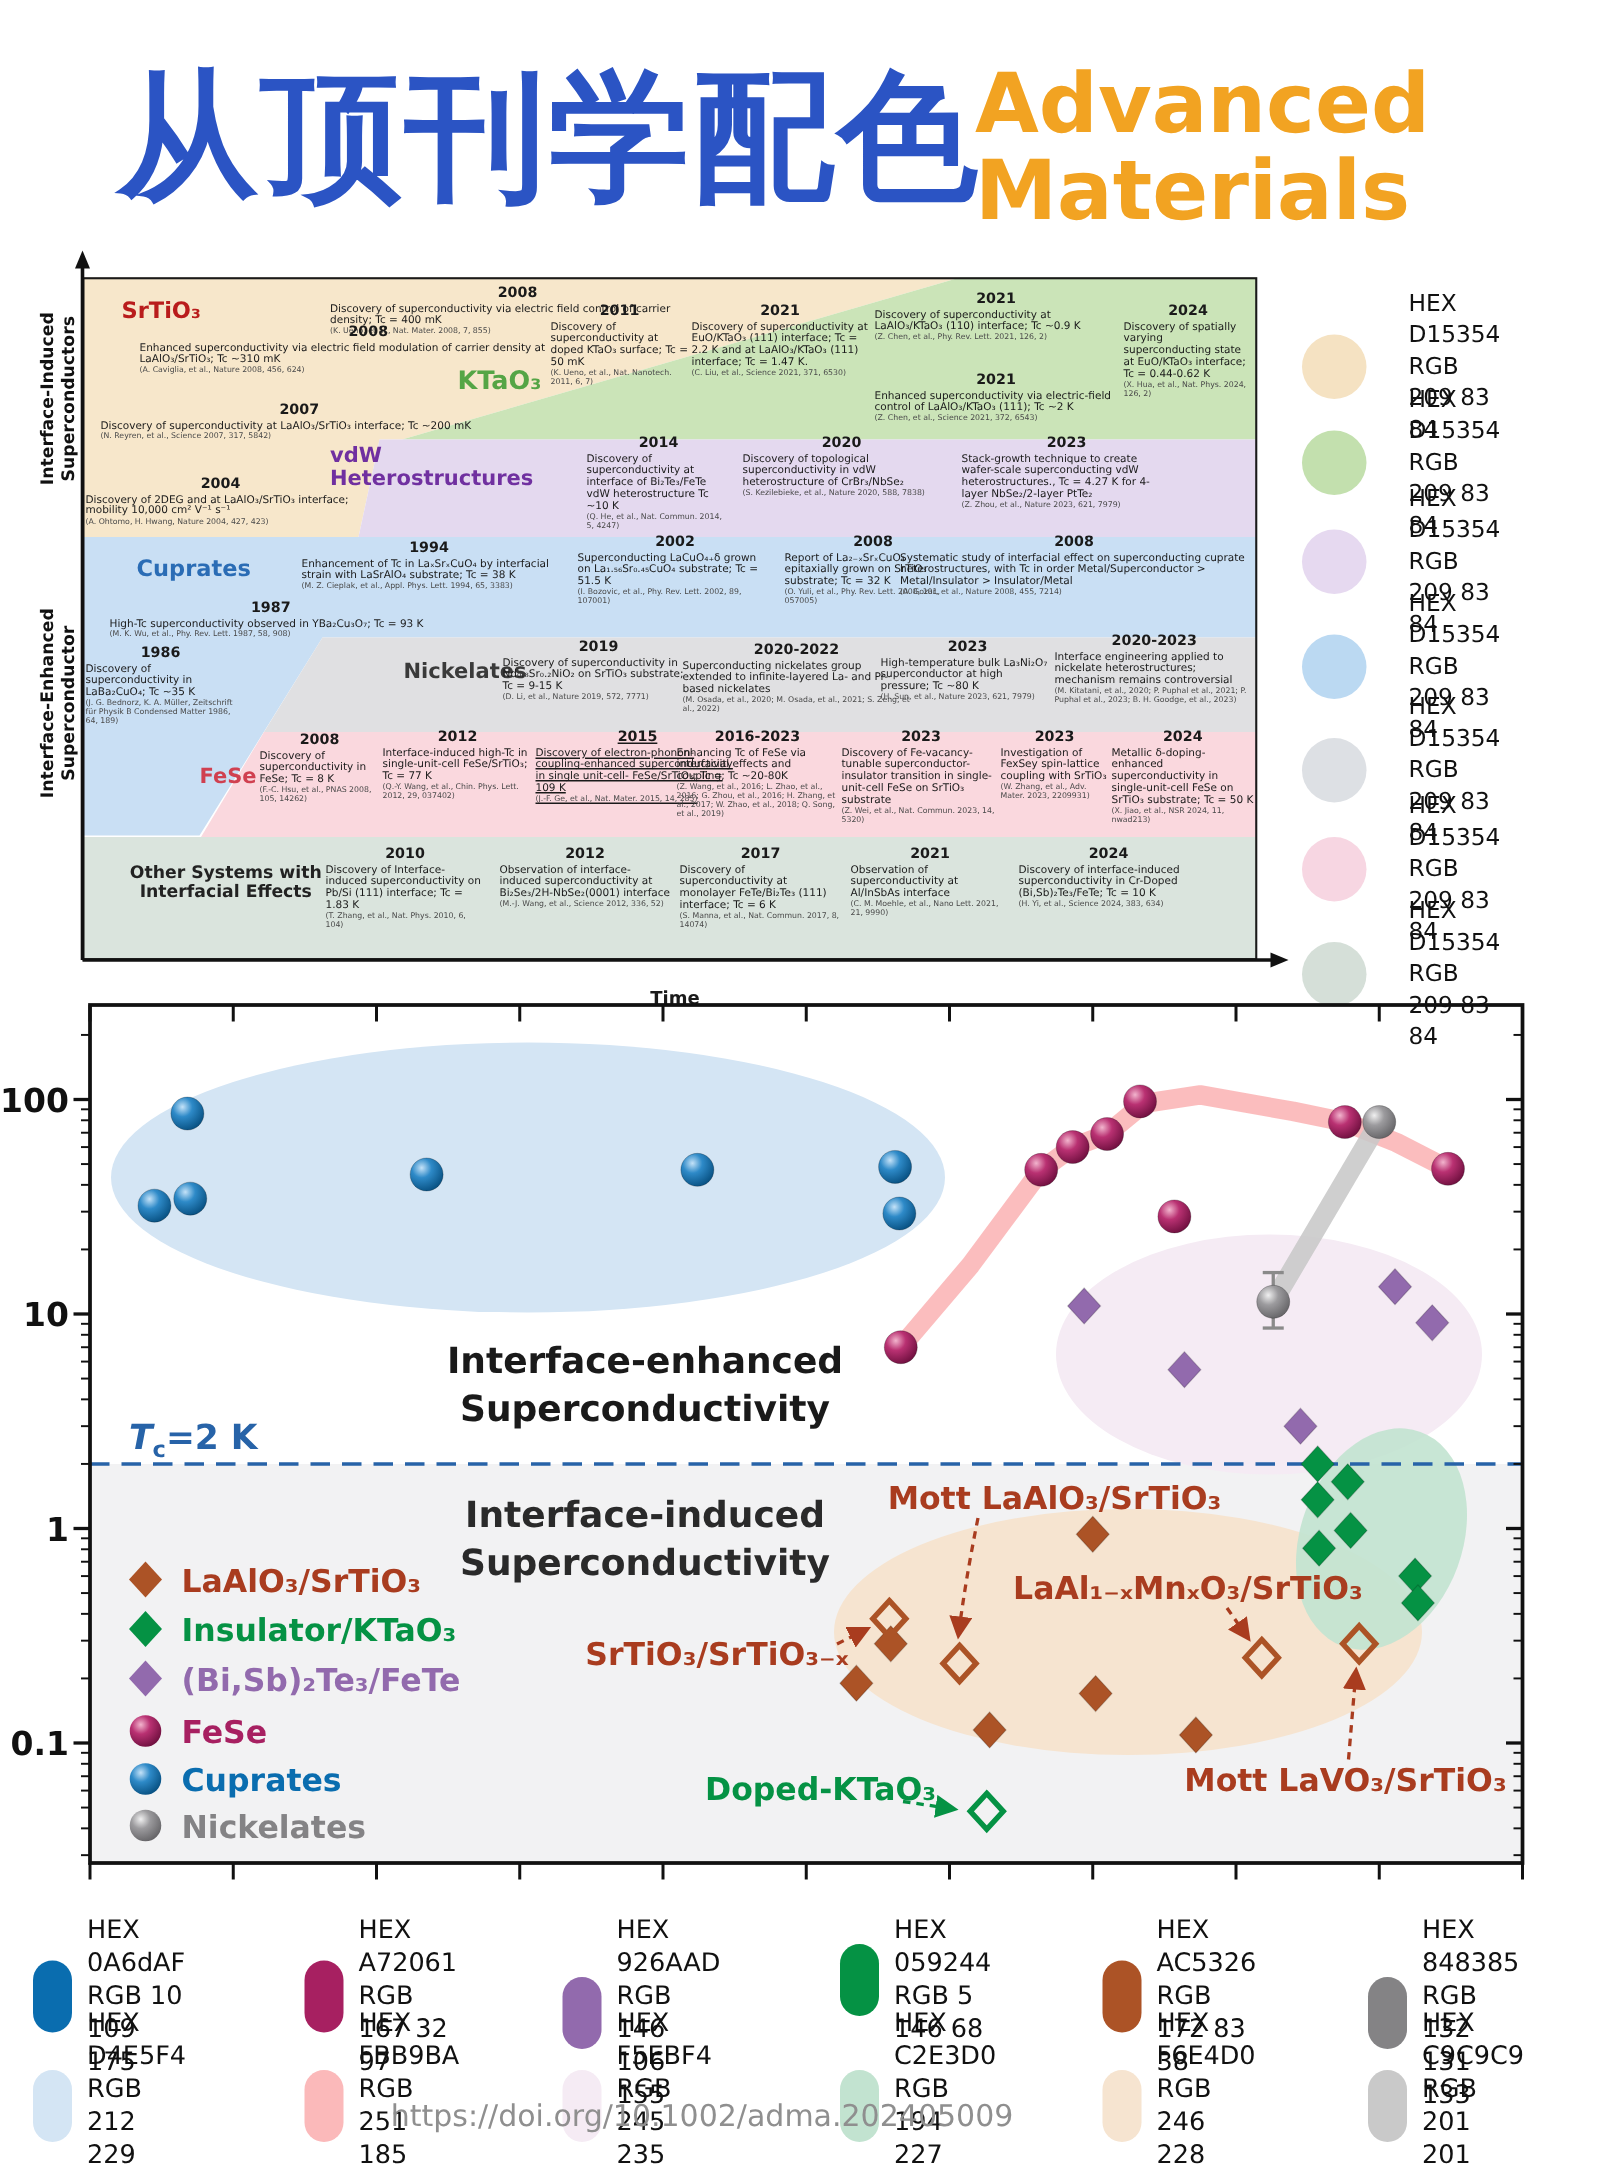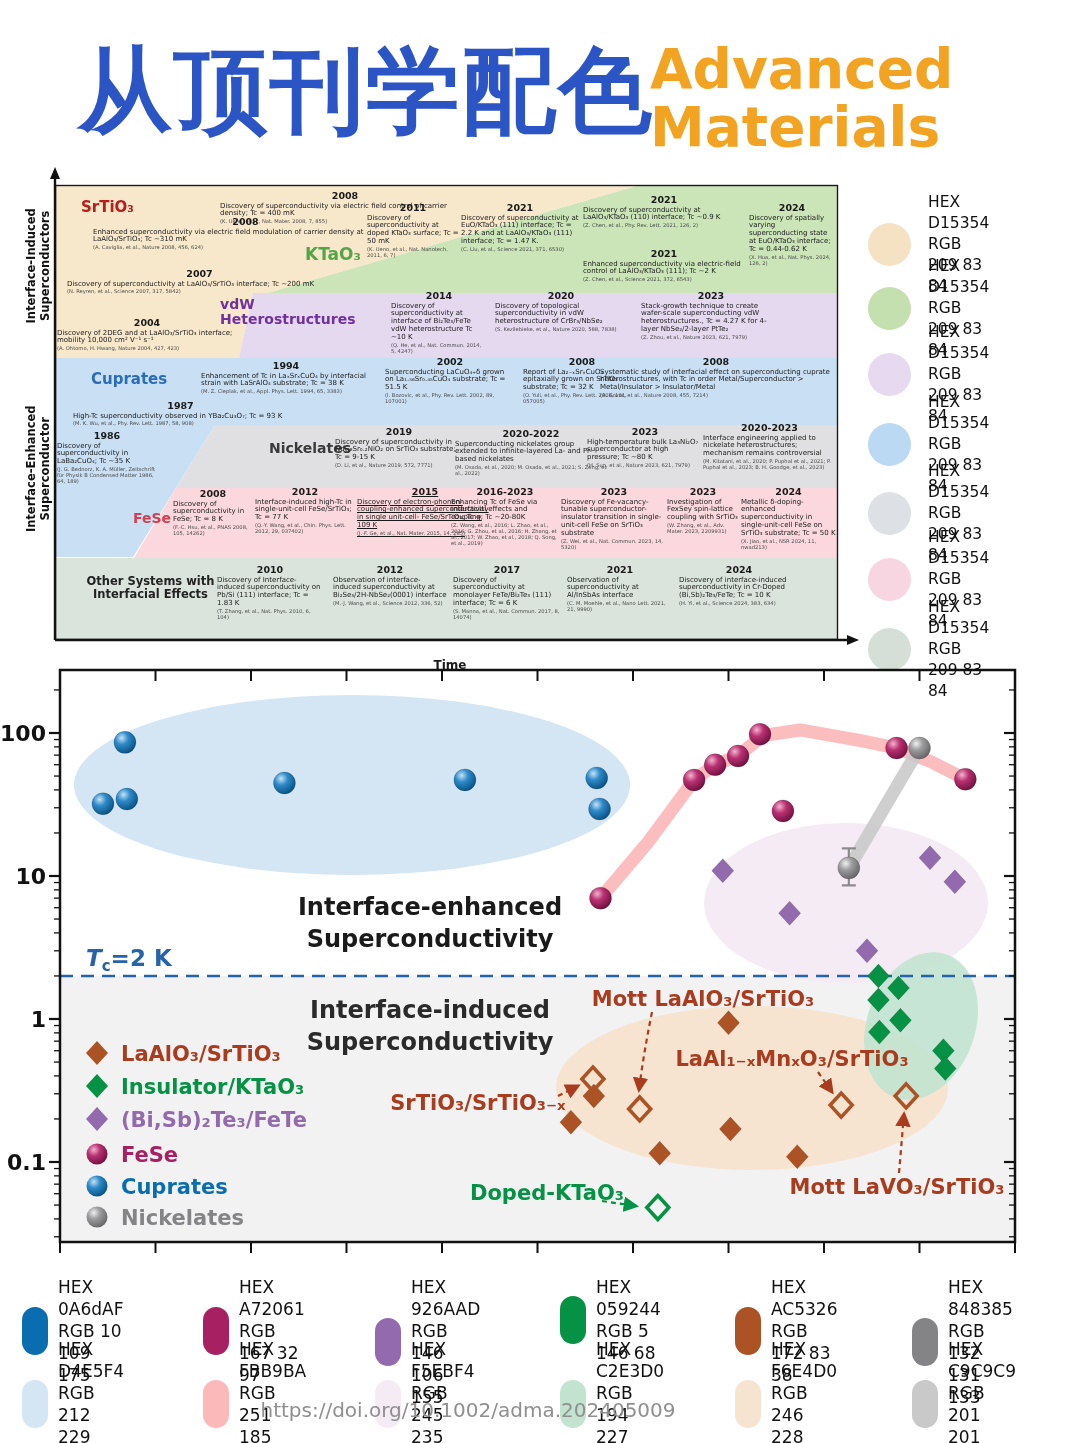--- a/index.html
+++ b/index.html
@@ -14,21 +14,21 @@
   #tl-bg{position:absolute;left:0;top:0;overflow:visible;}
   .tl-entry{position:absolute;line-height:1.12;}
   .tl-year{font-weight:bold;font-size:9.5px;text-align:center;margin-bottom:1px;}
   .tl-text{font-size:7px;}
   .tl-cite{font-size:5.2px;color:#4a4a4a;margin-top:1px;}
   .tl-label{position:absolute;font-weight:bold;line-height:1.1;}
   .vlabel{position:absolute;transform:rotate(-90deg);font-weight:bold;font-size:11.5px;
           text-align:center;line-height:1.2;color:#111;width:190px;}
   #time-label{left:55px;top:644px;width:790px;text-align:center;font-weight:bold;font-size:12px;margin-top:14px;}
   
-  .rsw-row{position:absolute;display:flex;align-items:center;gap:17px;}
+  .rsw-row{position:absolute;display:flex;align-items:center;gap:28px;}
   .rsw-circle{width:43px;height:43px;border-radius:50%;flex:0 0 auto;}
   .rsw-text{font-size:15.5px;line-height:1.35;color:#111;}
   
   .bsw{position:absolute;display:flex;align-items:center;gap:10px;}
   .bsw-pill{width:26px;height:48px;border-radius:13px;flex:0 0 auto;}
   .bsw-text{font-size:17px;line-height:1.3;color:#111;}
   #footer{left:0;top:1398px;width:936px;text-align:center;color:#8F8F8F;font-size:20px;}
 </style>
 </head>
 <body>

